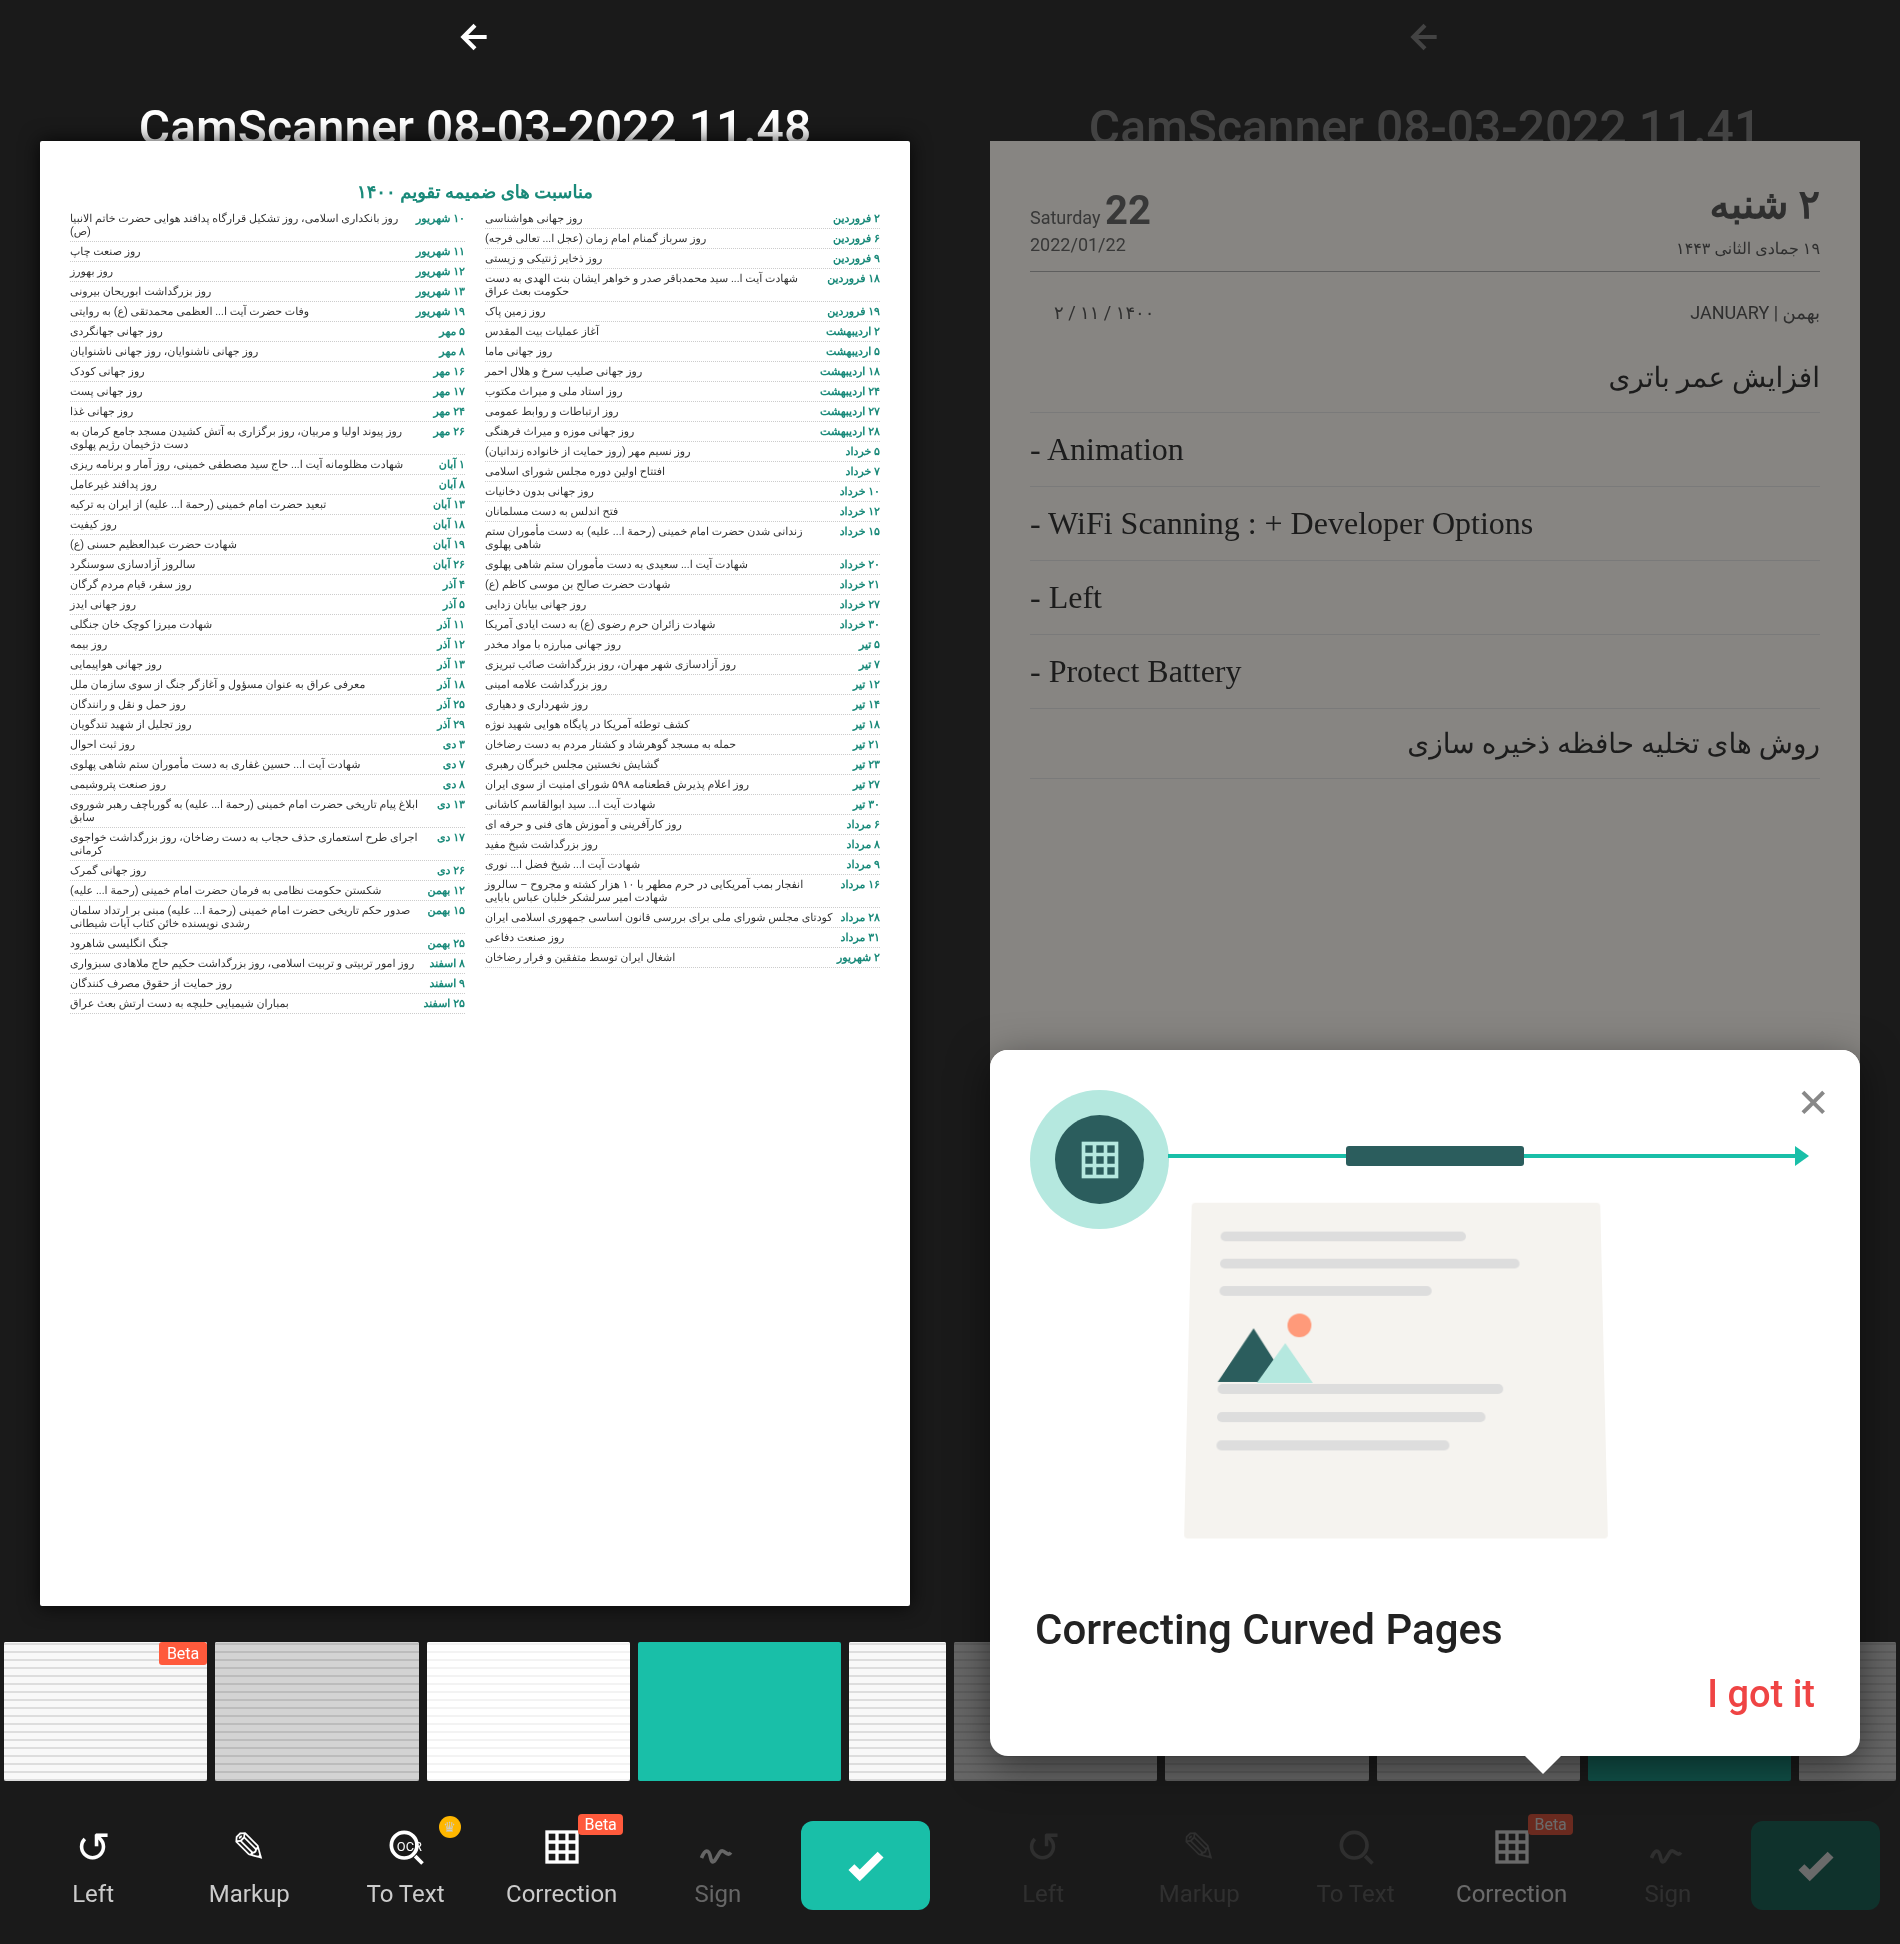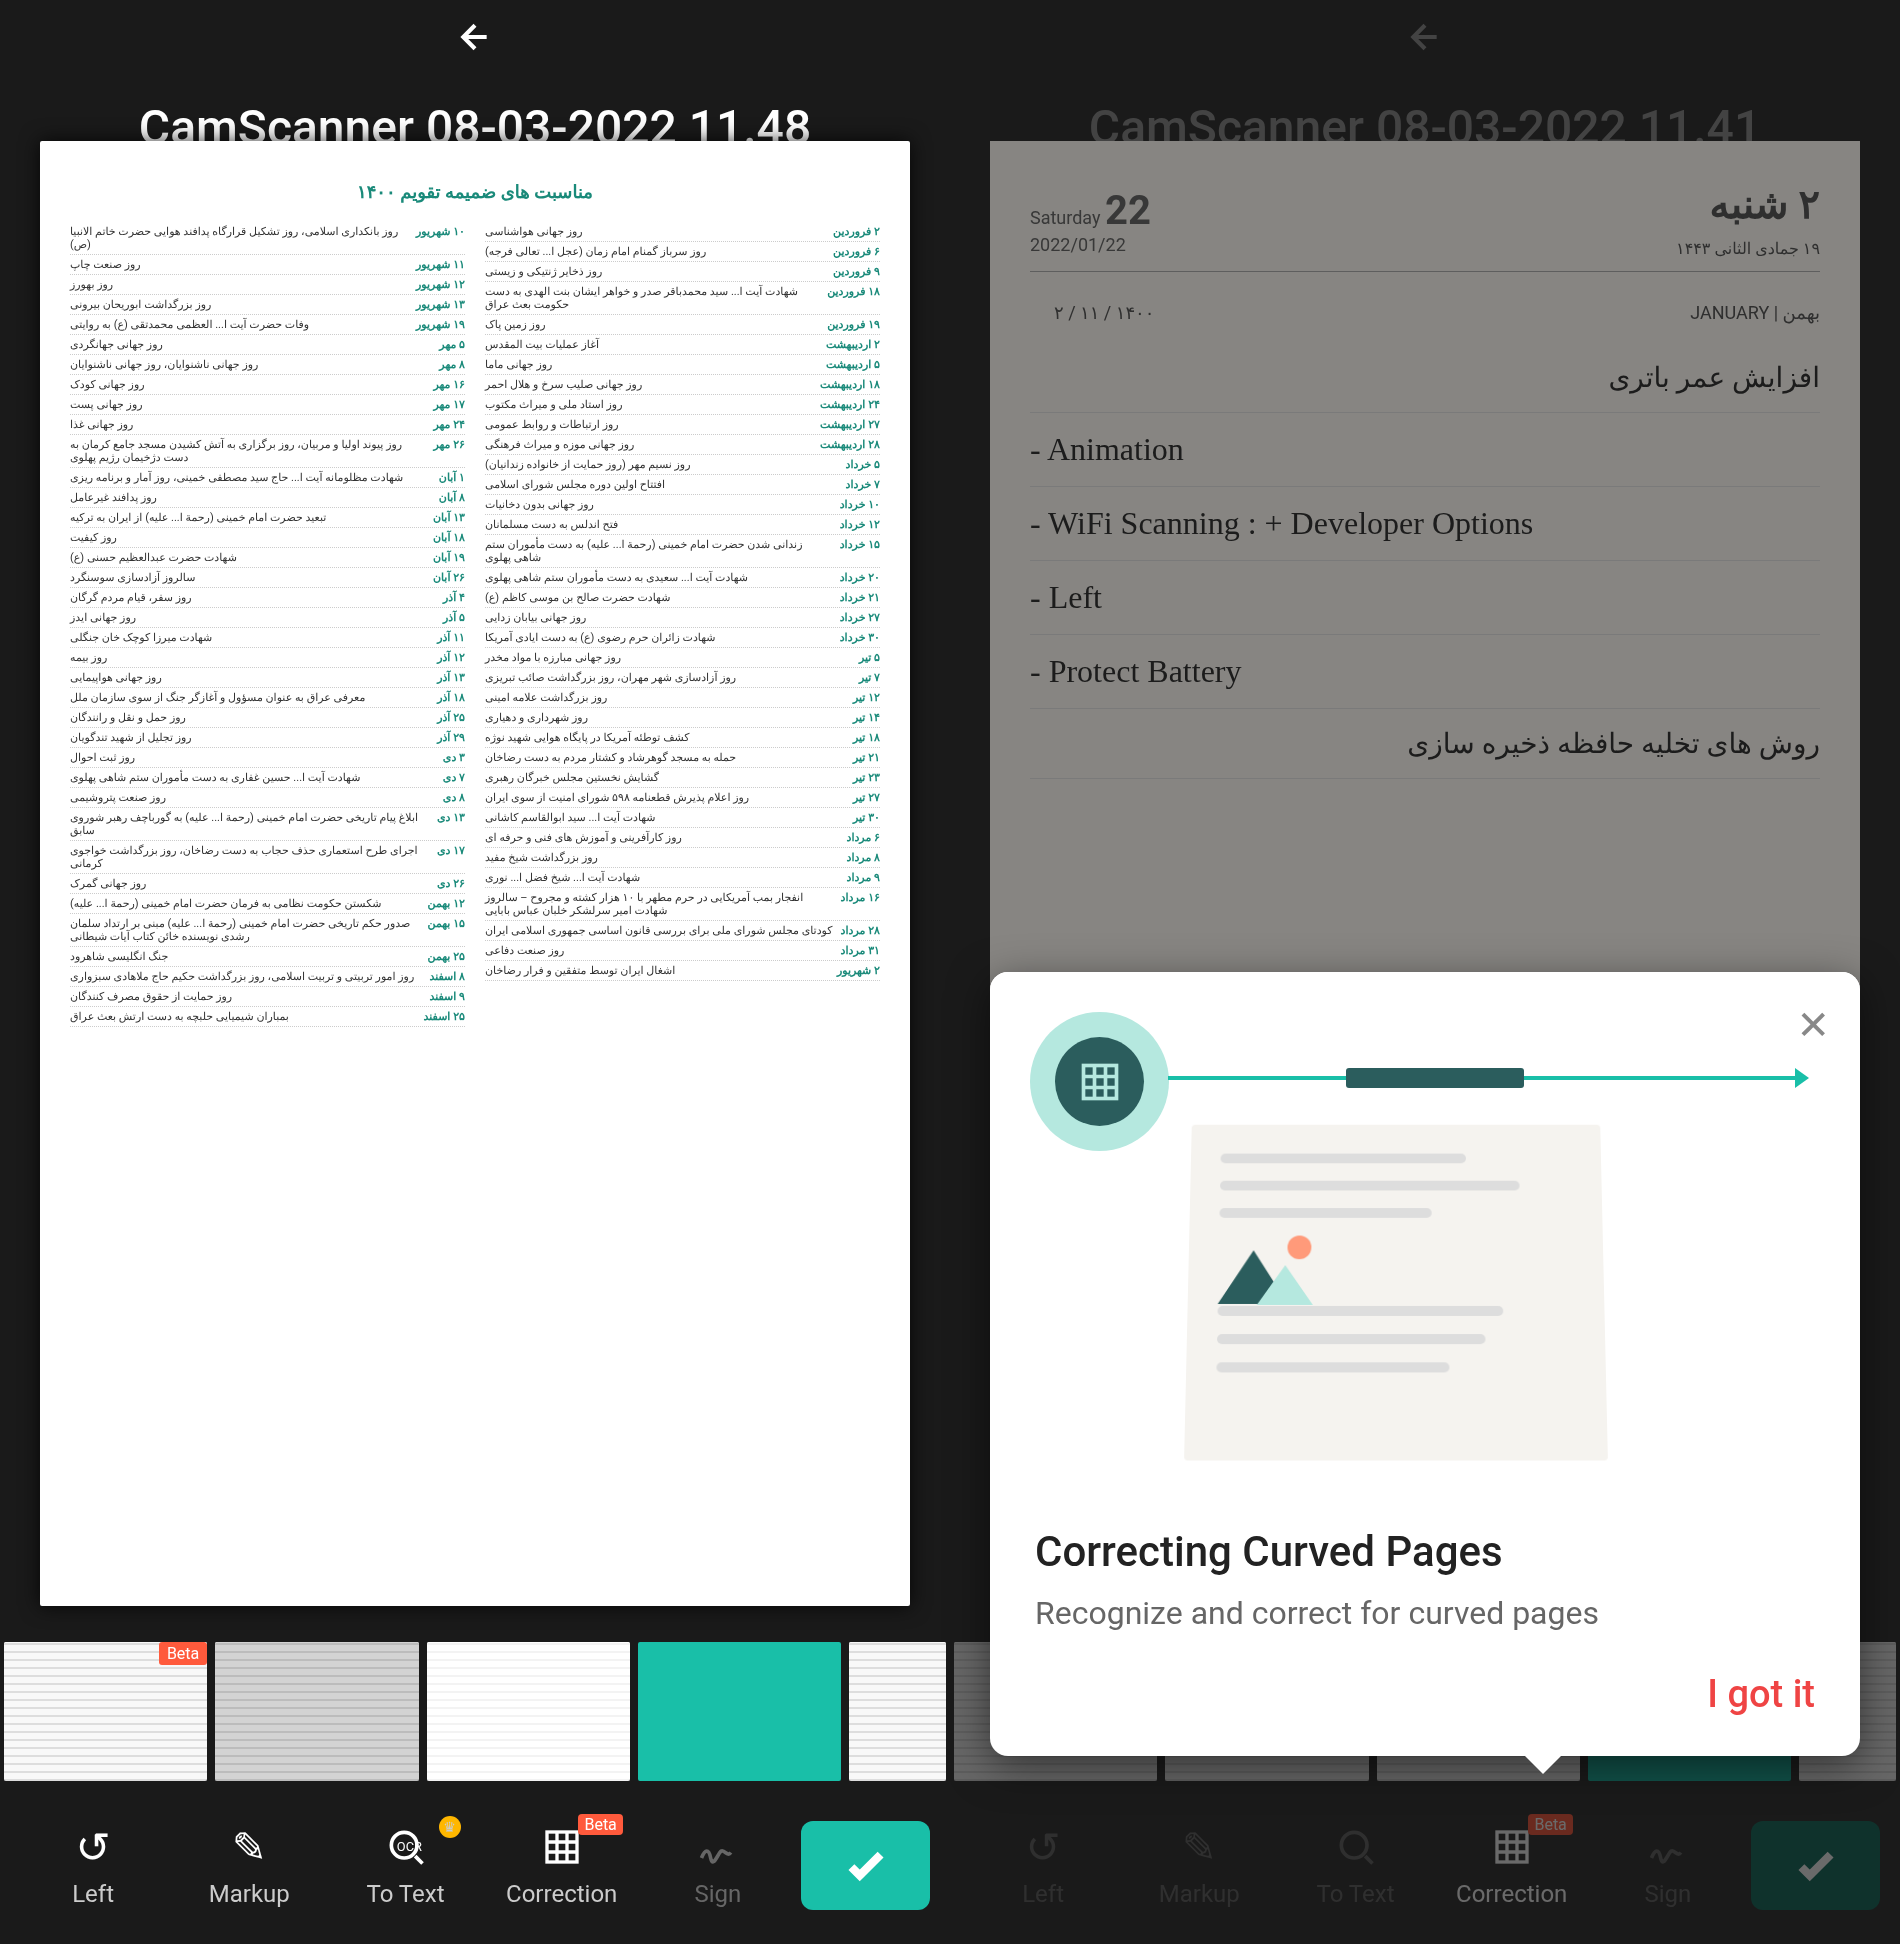--- a/index.html
+++ b/index.html
@@ -53,21 +53,21 @@
     box-shadow: 0 0 20px rgba(0,0,0,0.8);
     padding: 40px 30px;
     position: relative;
     overflow: hidden;
   }
   .doc-header {
     text-align: center;
     color: #1a8a7a;
     font-size: 18px;
     font-weight: bold;
-    margin-bottom: 20px;
+    margin-bottom: 7px;
     direction: rtl;
   }
   .doc-columns {
     display: flex;
     gap: 20px;
     direction: rtl;
     font-size: 11px;
     color: #333;
   }
   .doc-col { flex: 1; }
@@ -839,19 +839,18 @@
         <div class="illus-sun"></div>
         <div class="illus-mtn"></div>
         <div class="illus-mtn2"></div>
         <div class="illus-doc-line" style="width:80%;margin-top:89px"></div>
         <div class="illus-doc-line" style="width:75%"></div>
         <div class="illus-doc-line" style="width:65%"></div>
       </div>
     </div>
     <div class="popup-body">
       <div class="popup-title">Correcting Curved Pages</div>
-      <div class="popup-desc">Recognize and correct for curved pages</div>
       <div class="popup-action">I got it</div>
     </div>
     <div class="popup-arrow"></div>
   </div>
 </div>
 
 
 </body></html>

